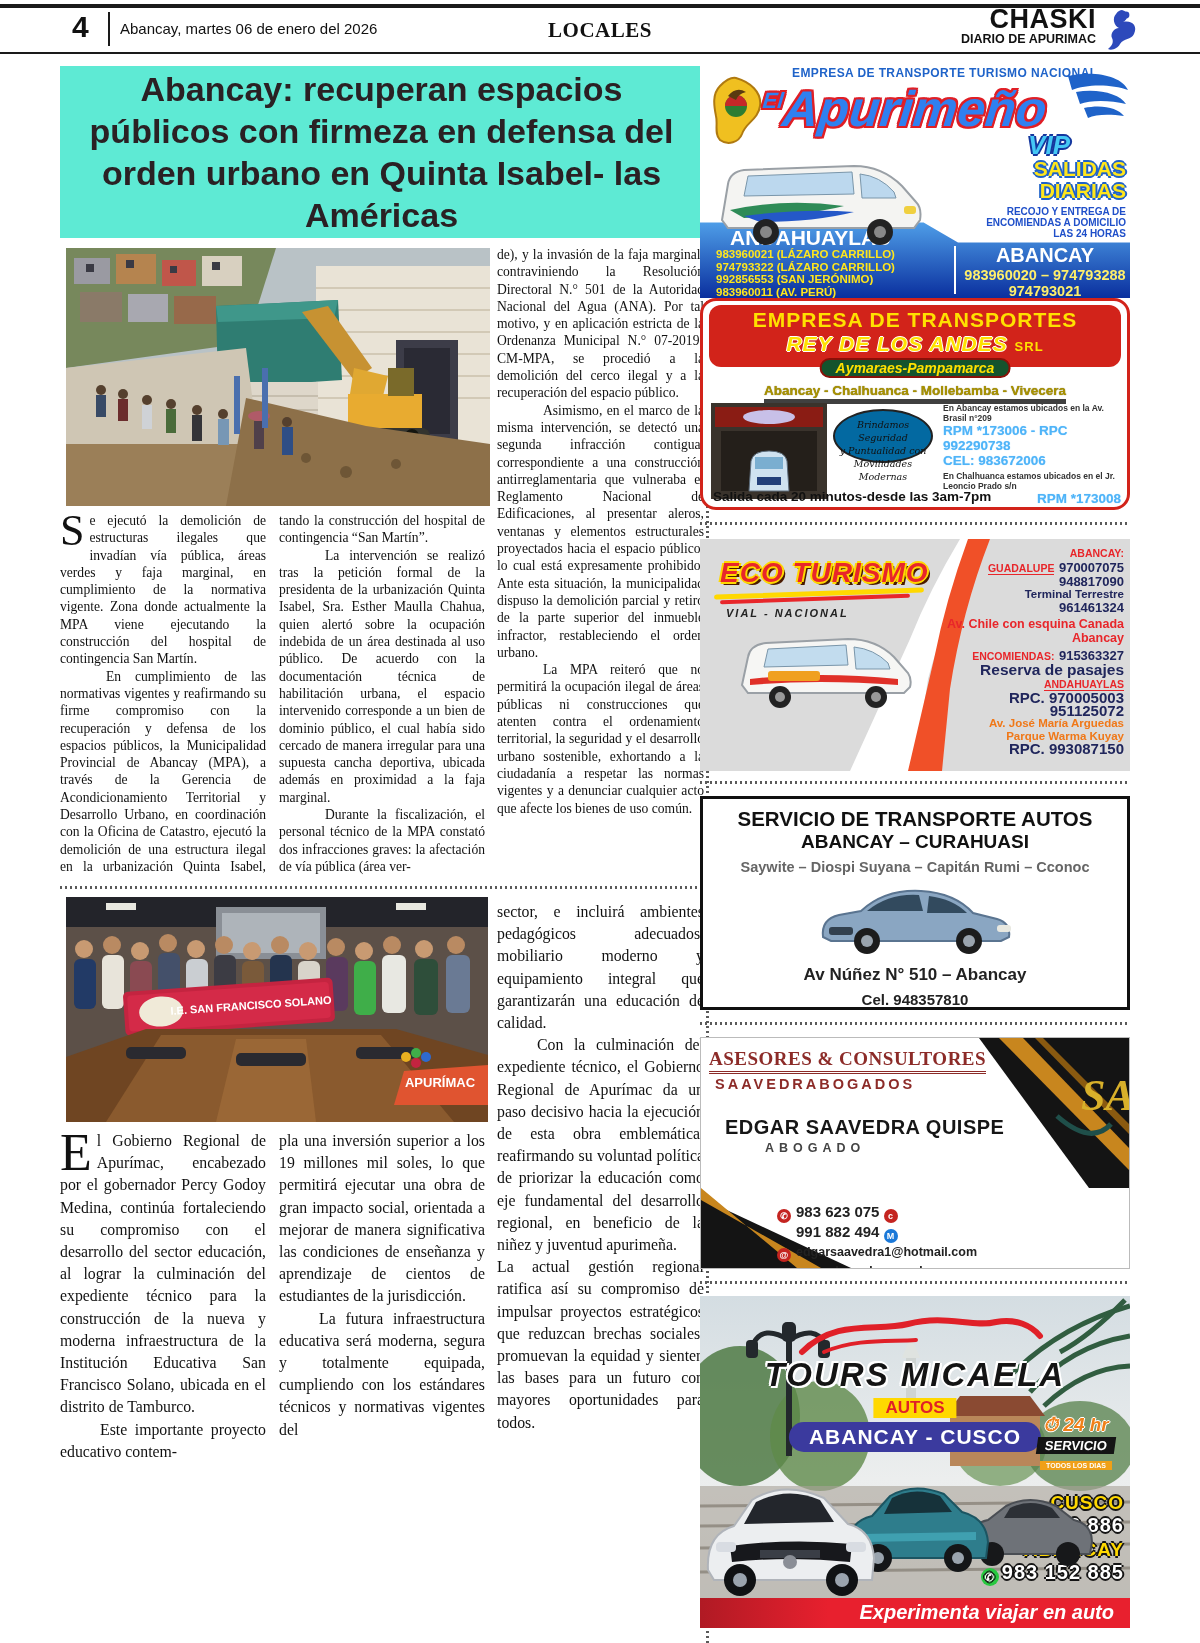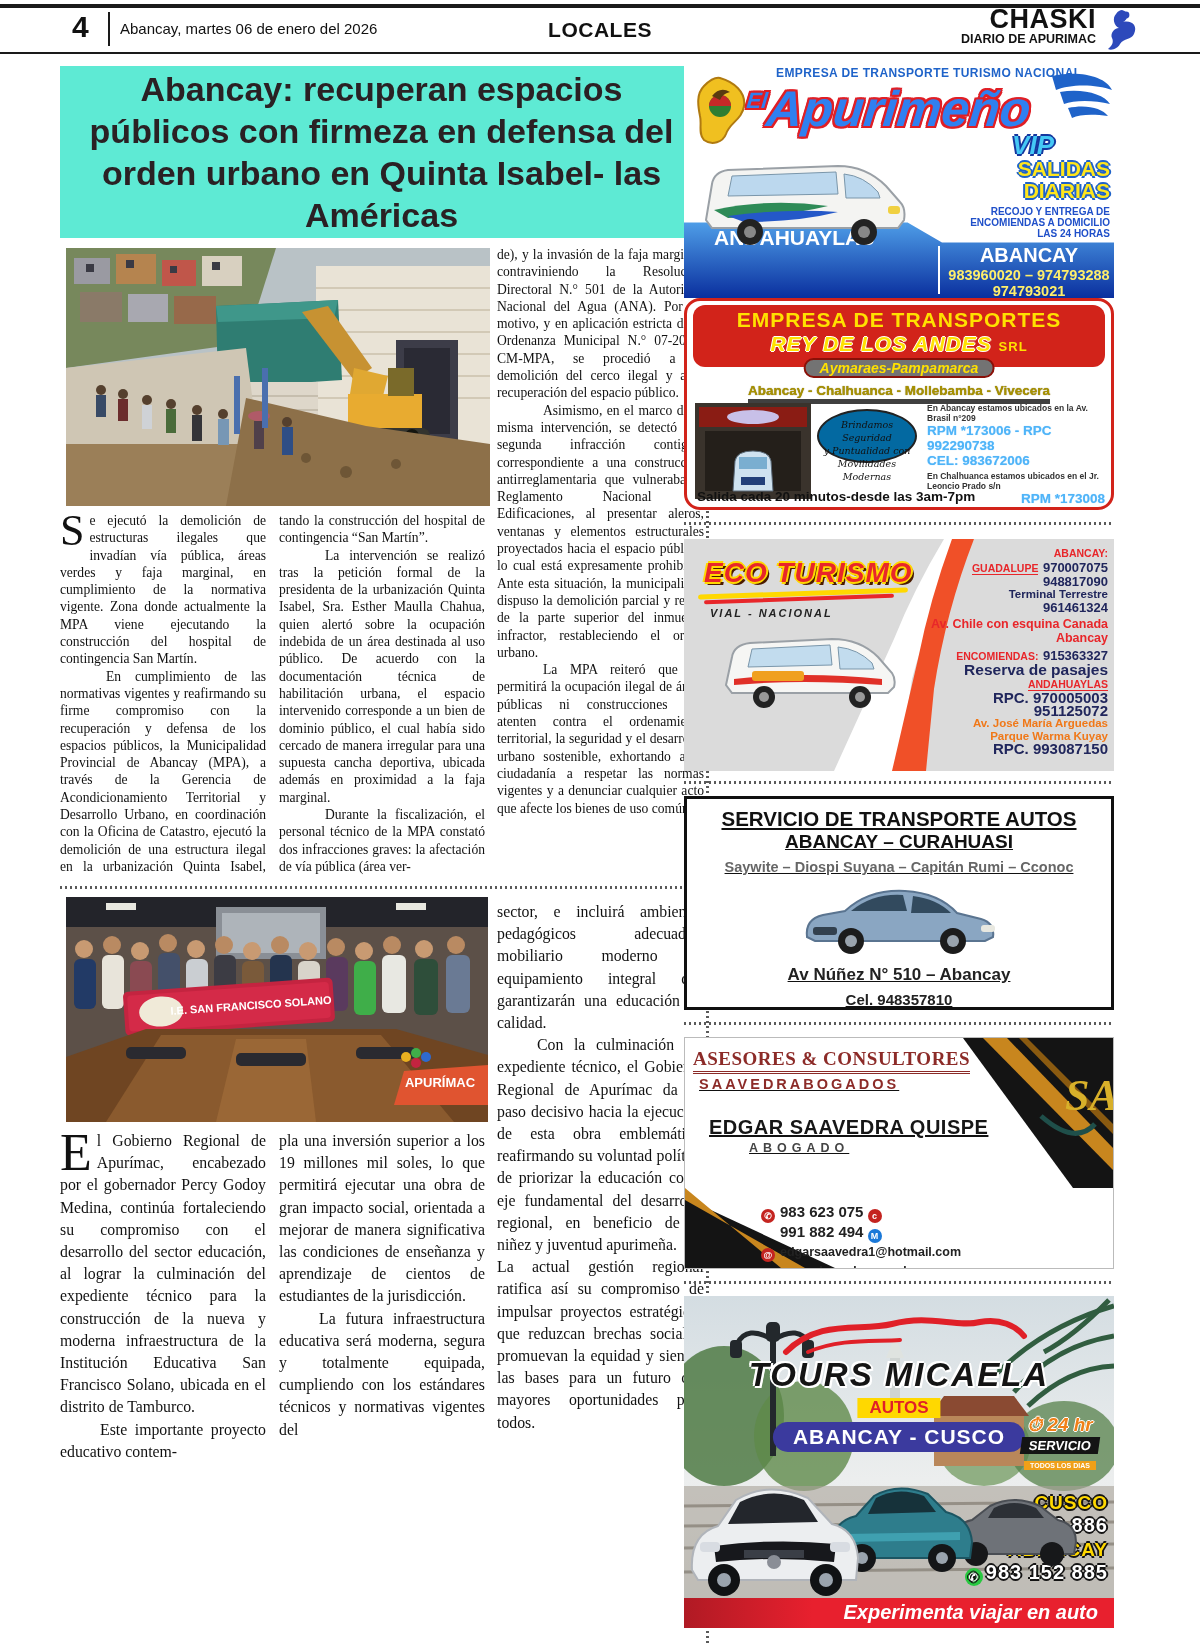--- a/index.html
+++ b/index.html
@@ -7,30 +7,30 @@
         font-family:"Liberation Serif",serif;color:#111;}
   .sans{font-family:"Liberation Sans",sans-serif;}
 
   
   .top-rule{position:absolute;left:0;top:4px;width:1200px;height:4px;background:#1a1a1a;}
   .hdr-rule{position:absolute;left:0;top:52px;width:1200px;height:2px;background:#1a1a1a;}
   .hdr{position:absolute;left:60px;top:10px;width:1080px;height:40px;}
   .pgnum{position:absolute;left:12px;top:0px;font-family:"Liberation Sans",sans-serif;font-weight:700;font-size:30px;}
   .hdr-div{position:absolute;left:48px;top:2px;width:2px;height:34px;background:#1a1a1a;}
   .hdr-date{position:absolute;left:60px;top:10px;font-family:"Liberation Sans",sans-serif;font-size:15px;font-weight:500;}
-  .hdr-sec{position:absolute;left:0;right:0;top:8px;text-align:center;font-family:Liberation Sans, sans-serif;
+  .hdr-sec{position:absolute;left:0;right:0;top:8px;text-align:center;font-family:Liberation Serif, serif;
            font-weight:700;font-size:21px;letter-spacing:.5px;}
   .hdr-brand{position:absolute;right:44px;top:-4px;text-align:right;font-family:"Liberation Sans",sans-serif;}
   .hdr-brand .b1{font-size:27px;font-weight:700;letter-spacing:.5px;line-height:26px;}
   .hdr-brand .b2{font-size:12.5px;font-weight:600;}
   .hdr-logo{position:absolute;right:0;top:-2px;width:38px;height:44px;}
 
   
   .left{position:absolute;left:60px;top:66px;width:646px;height:1577px;}
-  .right{position:absolute;left:684px;top:64px;width:430px;height:1579px;text-decoration:underline;}
+  .right{position:absolute;left:700px;top:64px;width:430px;height:1579px;}
   .vdots{position:absolute;left:706px;top:66px;width:3px;height:1577px;
          background:repeating-linear-gradient(180deg,#5a5a5a 0 2px,transparent 2px 5px);}
   .hdots{height:3px;background:repeating-linear-gradient(90deg,#5a5a5a 0 2px,transparent 2px 5px);}
 
   
   .h1box{width:643px;height:172px;background:#5eead4;color:#2a2124;text-align:center;
          font-family:"Liberation Sans",sans-serif;font-weight:700;font-size:34px;line-height:42px;
          display:flex;align-items:center;justify-content:center;padding:0 6px;box-sizing:border-box;}
   .a1body{position:relative;height:636px;margin-top:6px;}
   .photo{position:absolute;background:#ccc;overflow:hidden;}
@@ -85,21 +85,21 @@
   .apu-emb{position:absolute;left:6px;top:12px;}
   .apu-swoosh{position:absolute;right:0;top:4px;}
 
   
   .ad-rey{height:212px;border:3px solid #d2231a;border-radius:16px;}
   .rey-banner{position:absolute;left:6px;right:6px;top:4px;height:62px;background:#d2231a;border-radius:12px;text-align:center;}
   .rey-l1{margin-top:3px;color:#ffe100;font-weight:800;font-size:21px;letter-spacing:1px;}
   .rey-l2{color:#ffe100;font-weight:800;font-style:italic;font-size:21px;letter-spacing:1px;
           text-shadow:-1px 0 #fff,1px 0 #fff,0 1px #fff,0 -1px #fff;}
   .rey-l2 .srl{font-size:13px;font-style:normal;text-shadow:none;}
-  .rey-l3{position:absolute;left:50%;bottom:-11px;transform:translateX(-50%);background:#737373;border:2px solid #8a1008;
+  .rey-l3{position:absolute;left:50%;bottom:-11px;transform:translateX(-50%);background:#14532d;border:2px solid #8a1008;
           border-radius:12px;padding:0 14px;color:#ffe100;font-weight:800;font-style:italic;font-size:14px;white-space:nowrap;}
   .rey-route{position:absolute;left:0;right:0;top:82px;text-align:center;color:#a89200;font-weight:800;font-size:13.5px;
              text-shadow:0 0 1px #6a5a00;}
   .rey-route span{border-bottom:5px solid #404040;padding-bottom:1px;}
   .rey-photo{position:absolute;left:8px;top:102px;width:116px;height:96px;}
   .rey-oval{position:absolute;left:130px;top:108px;width:100px;height:54px;border:2px solid #222;border-radius:50%;
             font-family:"DejaVu Serif",serif;font-style:italic;font-size:9.5px;line-height:13px;text-align:center;padding-top:7px;
             box-sizing:border-box;background:#0369a1;}
   .rey-right{position:absolute;left:240px;right:6px;top:102px;}
   .rey-loc{font-size:8.5px;font-weight:700;color:#333;}
@@ -455,20 +455,26 @@
         <path d="M26 60 Q80 48 140 56 Q100 66 40 68 Z" fill="#2e8b57"></path>
         <path d="M40 66 Q100 58 150 62 Q110 72 56 72 Z" fill="#2458c8"></path>
         <circle cx="62" cy="82" r="13" fill="#222"></circle>
           <circle cx="62" cy="82" r="6" fill="#888"></circle>
         <circle cx="176" cy="82" r="13" fill="#222"></circle>
           <circle cx="176" cy="82" r="6" fill="#888"></circle>
         <rect x="200" y="56" width="12" height="8" rx="3" fill="#f0d040"></rect>
       </svg>
       <div class="apu-band">
         <div class="apu-city-l">ANDAHUAYLAS</div>
+        <div class="apu-lines-l">
+          <div>983960021 (LÁZARO CARRILLO)</div>
+          <div>974793322 (LÁZARO CARRILLO)</div>
+          <div>992856553 (SAN JERÓNIMO)</div>
+          <div>983960011 (AV. PERÚ)</div>
+        </div>
         <div class="apu-bdiv"></div>
         <div class="apu-cell-r">
           <div class="apu-city-r">ABANCAY</div>
           <div class="apu-lines-r">
             <div>983960020 – 974793288</div>
             <div>974793021</div>
           </div>
         </div>
       </div>
     </div>

